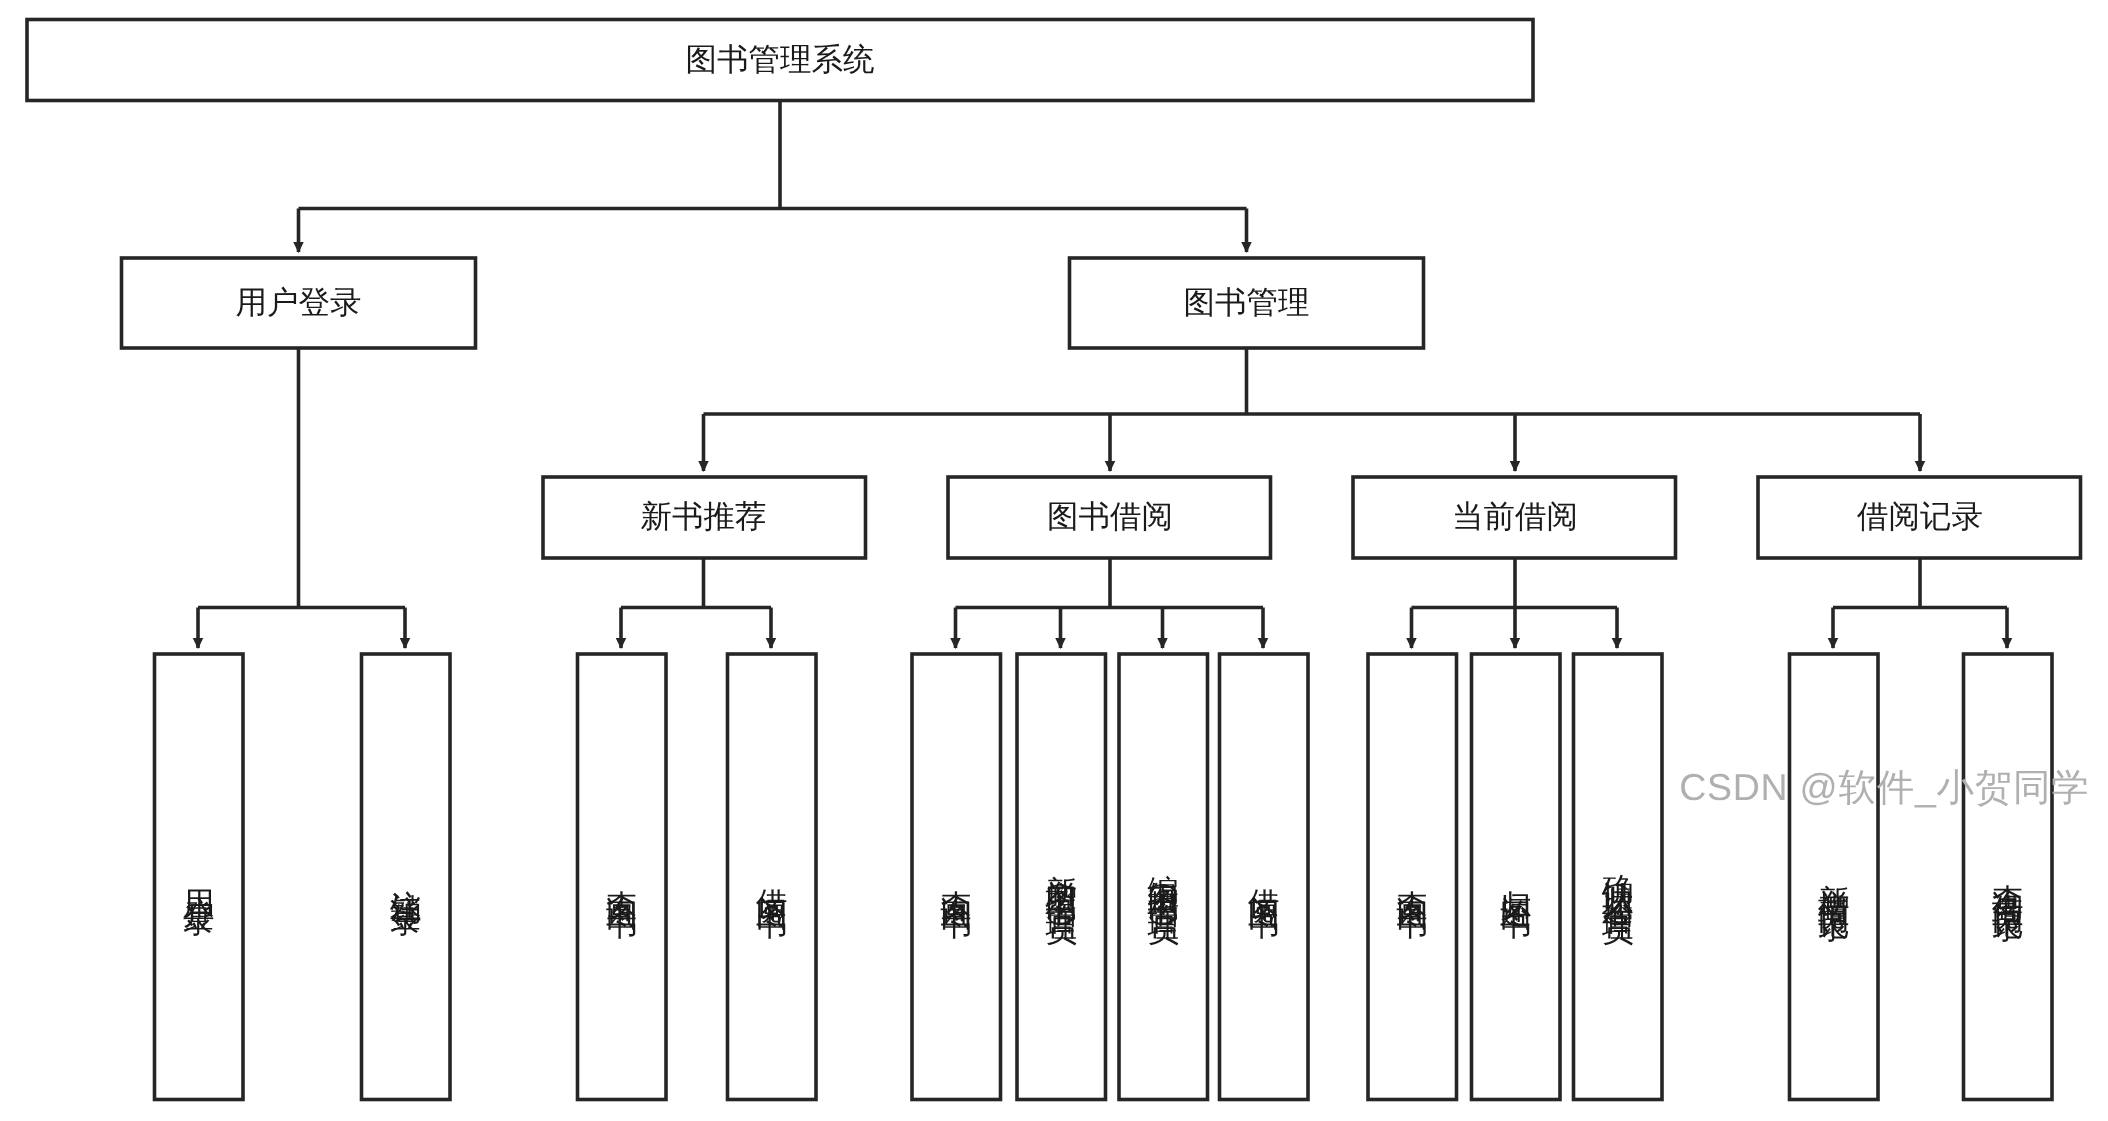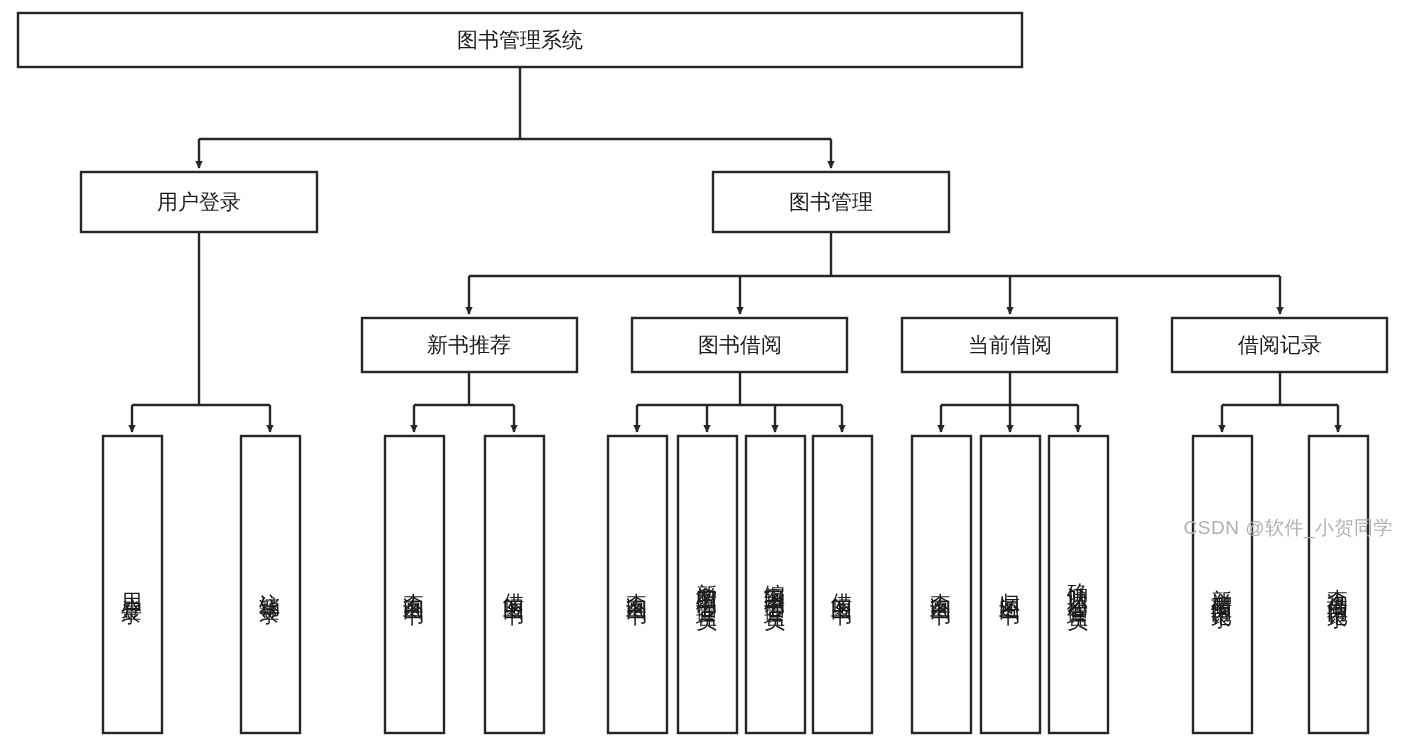--- a/index.html
+++ b/index.html
@@ -57,21 +57,21 @@
     writing-mode: vertical-rl;
     text-orientation: upright;
     letter-spacing: 4px;
     dominant-baseline: central;
   }
   .watermark {
     position: absolute;
     right: 12px;
     bottom: 6px;
     font-family: "Liberation Sans", sans-serif;
-    font-size: 19px;
+    font-size: 25px;
     color: #b0b0b0;
     white-space: nowrap;
     pointer-events: none;
     letter-spacing: 0.5px;
   }
 </style>
 </head>
 <body>
 
 <div id="diagram-root">

